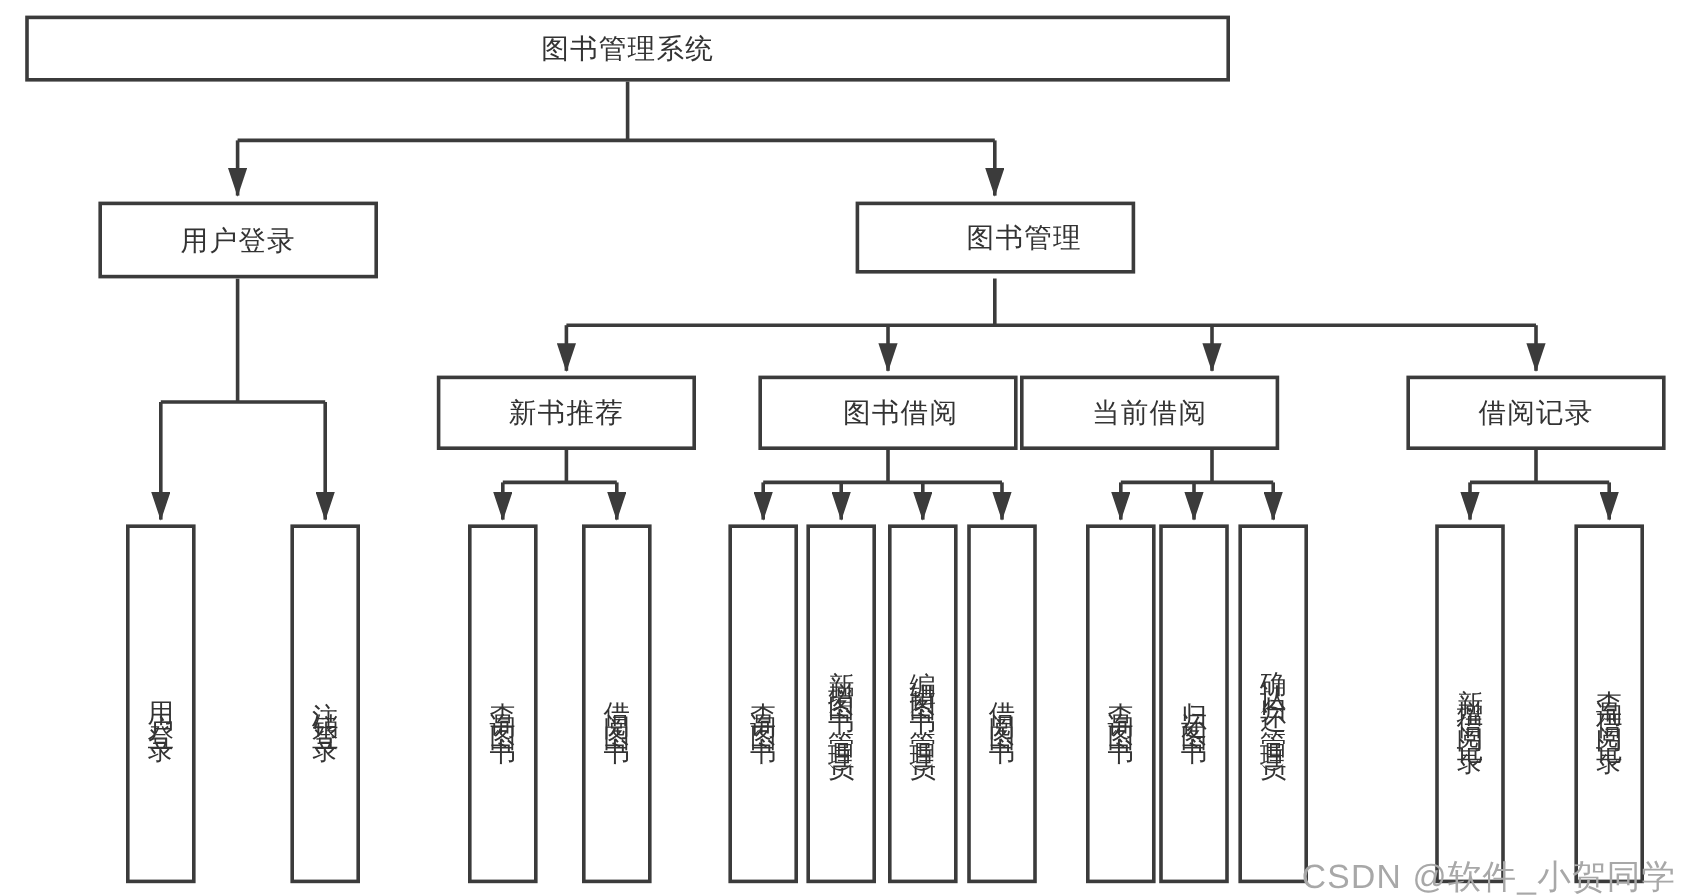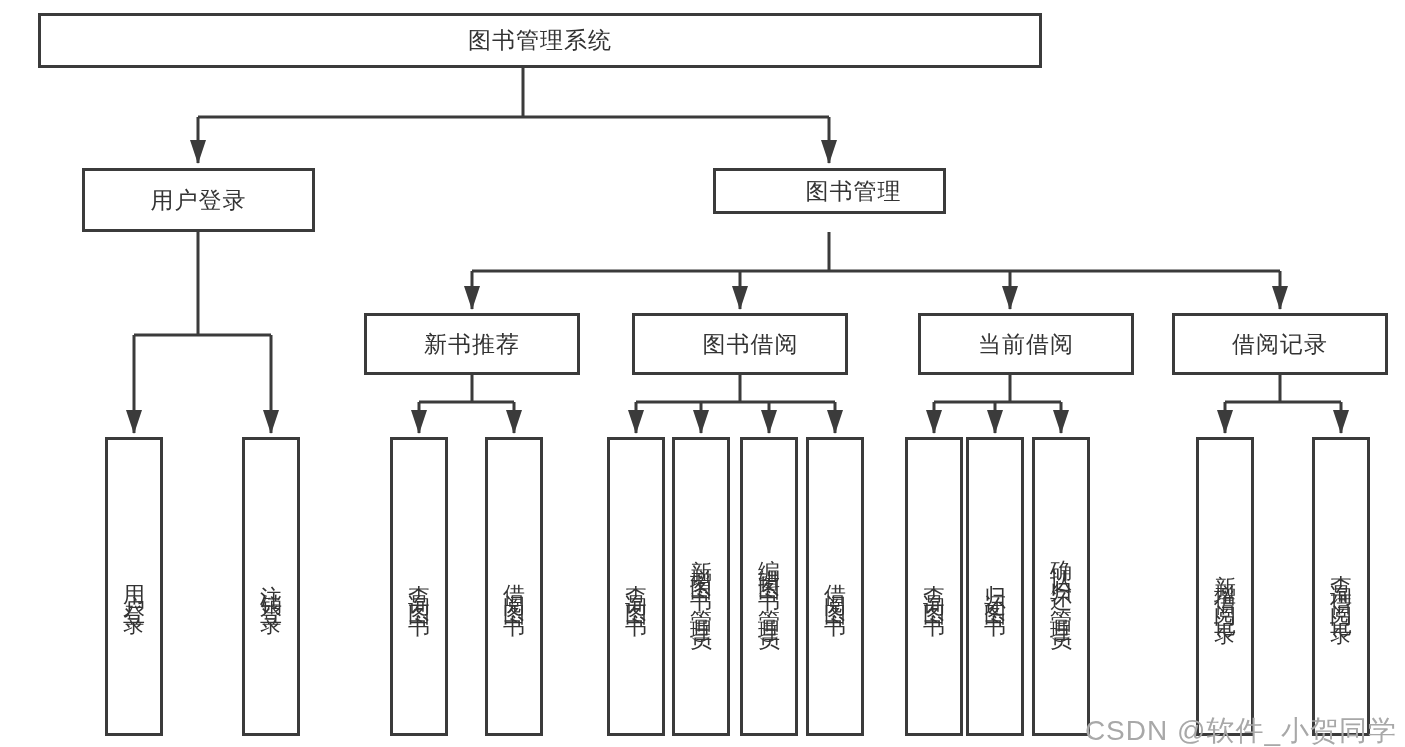--- a/index.html
+++ b/index.html
@@ -41,29 +41,29 @@
   .vtext {
     writing-mode: vertical-lr;
     text-orientation: mixed;
     font-size: 22px;
     letter-spacing: 10px;
     line-height: 1;
     color: #333333;
     white-space: nowrap;
   }
   
-  .n-root   { left: 21px;  top: 13px;  width: 1004px; height: 55px; margin-left: 17px; }
+  .n-root   { left: 21px;  top: 13px;  width: 1004px; height: 55px; }
   
   .n-login  { left: 82px;  top: 168px; width: 233px; height: 64px; }
-  .n-mgmt   { left: 713px; top: 168px; width: 233px; height: 46px; padding-left: 48px; }
+  .n-mgmt   { left: 713px; top: 168px; width: 233px; height: 60px; padding-left: 48px; }
   
   .n-l3     { top: 313px; width: 216px; height: 62px; }
   .n-newrec { left: 364px; }
   .n-borrow { left: 632px; padding-left: 21px; }
-  .n-curr   { left: 918px; text-align: right; }
+  .n-curr   { left: 850px; text-align: right; }
   .n-record { left: 1172px; }
   
   .lf-1  { left: 105px; }
   .lf-2  { left: 242px; }
   .lf-3  { left: 390px; }
   .lf-4  { left: 485px; }
   .lf-5  { left: 607px; }
   .lf-6  { left: 672px; }
   .lf-7  { left: 740px; }
   .lf-8  { left: 806px; }

